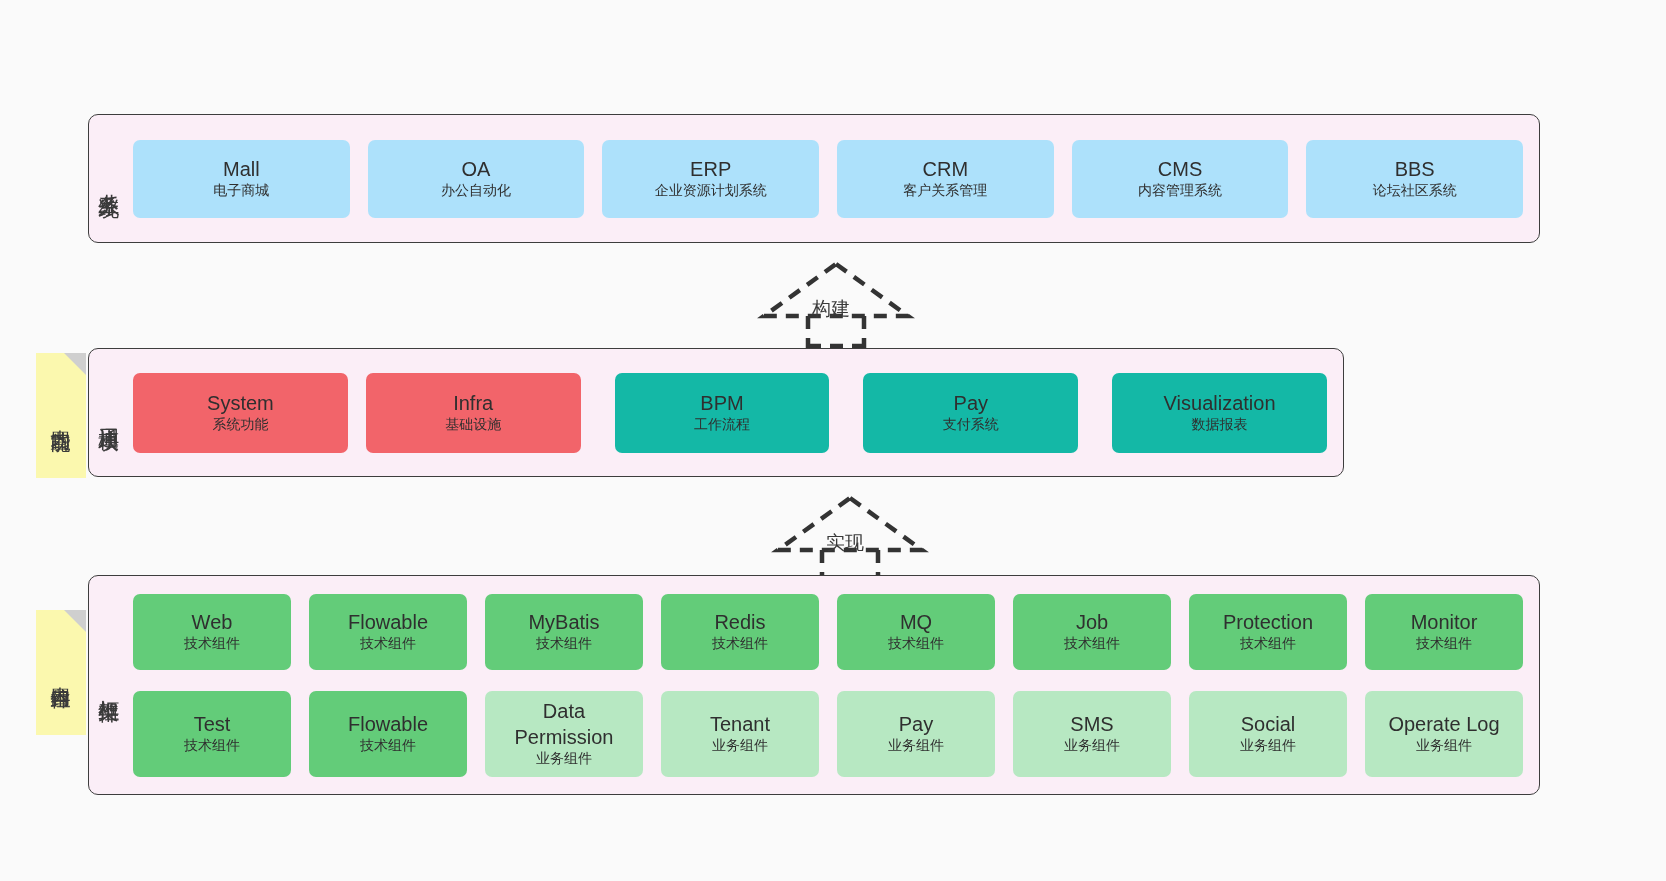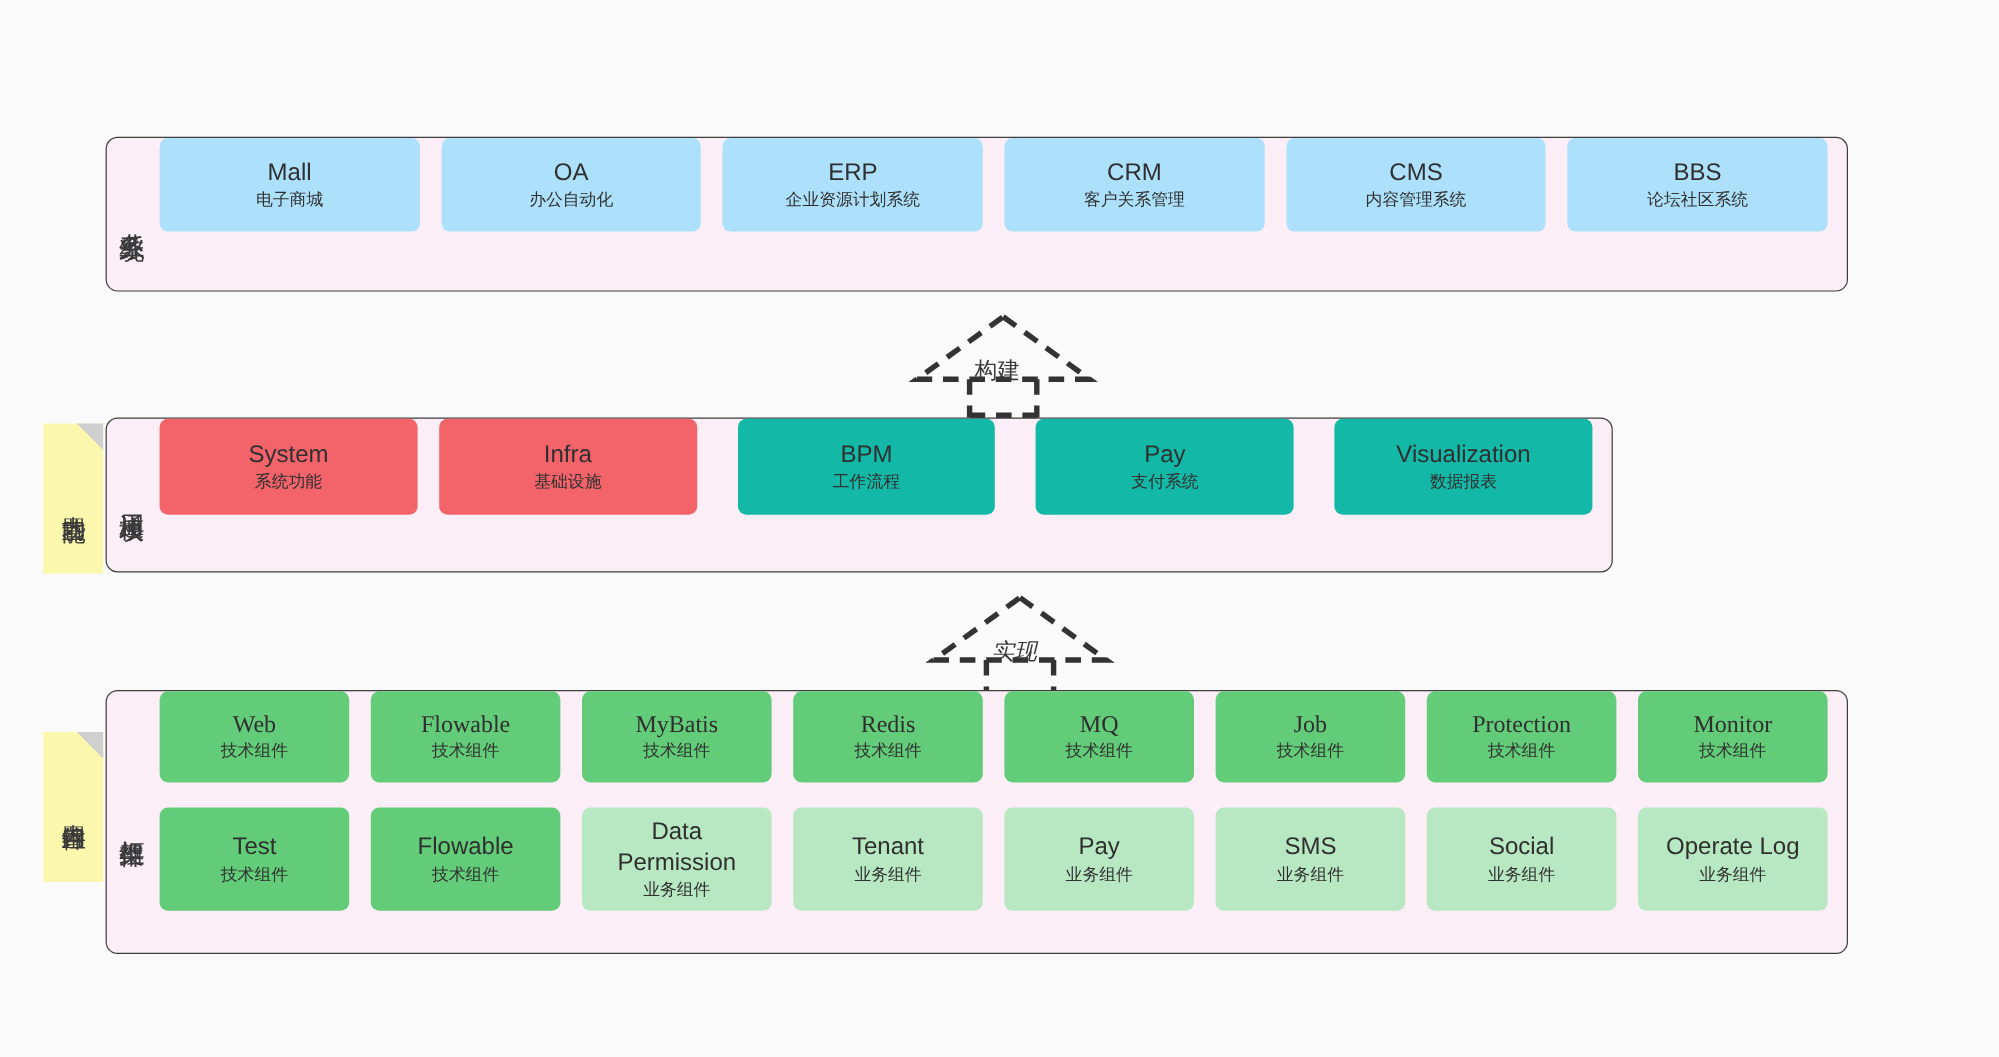--- a/index.html
+++ b/index.html
@@ -41,20 +41,21 @@
     text-orientation: upright;
     color: #3a3a3a;
     white-space: nowrap;
     user-select: none;
   }
 
   .layer-body {
     flex: 1 1 auto;
     display: flex;
     flex-direction: column;
+    justify-content: center;
     padding: 0 16px 0 4px;
   }
 
   .row {
     display: flex;
     align-items: stretch;
     gap: 18px;
   }
   .row + .row { margin-top: 21px; }
 
@@ -76,21 +77,21 @@
     line-height: 1.28;
     white-space: pre-line;
   }
   .card .t2 {
     font-size: 14px;
     line-height: 1.28;
   }
 
   .h-big  { height: 78px; }
   .h-mid  { height: 80px; }
-  .h-comp { height: 76px; font-family: Liberation Serif, serif; }
+  .h-comp { height: 76px; }
   .h-comp2{ height: 86px; }
 
   
   .c-blue       { background: #ade1fb; }
   .c-red        { background: #f2646a; }
   .c-pink       { background: #14b8a6; margin-left: 16px; }
   .c-green      { background: #63cc79; }
   .c-greenlight { background: #b7e8c2; }
 
   
@@ -219,21 +220,21 @@
 
       <div class="card c-pink h-mid">
         <div class="t1">Visualization</div>
         <div class="t2">数据报表</div>
       </div>
 
     </div>
   </div>
 </div>
 
-<div class="arrow" style="left:770px; top:492px;font-style:italic;">
+<div class="arrow" style="left:770px; top:492px;">
   <svg width="160" height="90" viewBox="0 0 160 90">
     <polygon points="80,6 152,58 8,58" fill="#fafafa" stroke="#333333" stroke-width="4.5" stroke-dasharray="13,9" stroke-linejoin="miter"></polygon>
     <line x1="52" y1="58" x2="52" y2="90" stroke="#333333" stroke-width="4.5" stroke-dasharray="13,9"></line>
     <line x1="108" y1="58" x2="108" y2="90" stroke="#333333" stroke-width="4.5" stroke-dasharray="13,9"></line>
     <line x1="52" y1="88" x2="108" y2="88" stroke="#333333" stroke-width="4.5" stroke-dasharray="13,9"></line>
   </svg>
   <div class="arrow-label" style="left:56px; top:38px;">实现</div>
 </div>
 
 <div class="sticky" style="left:36px; top:610px; width:50px; height:125px;">

